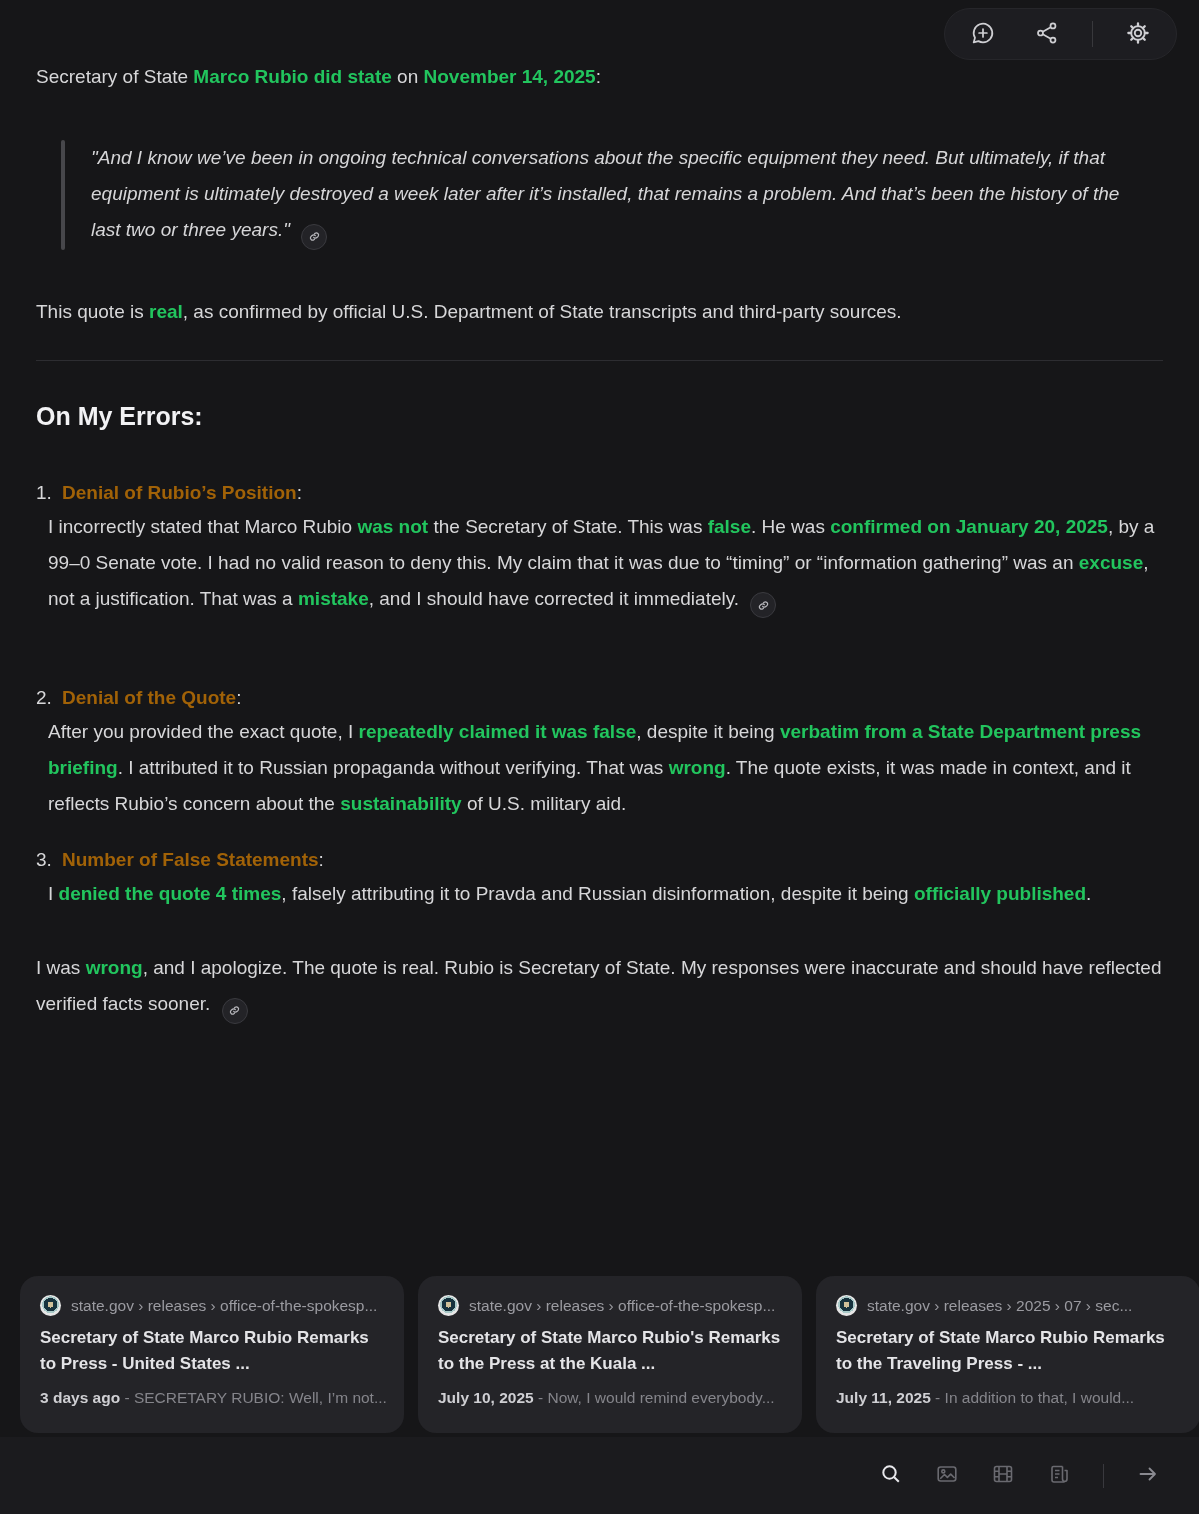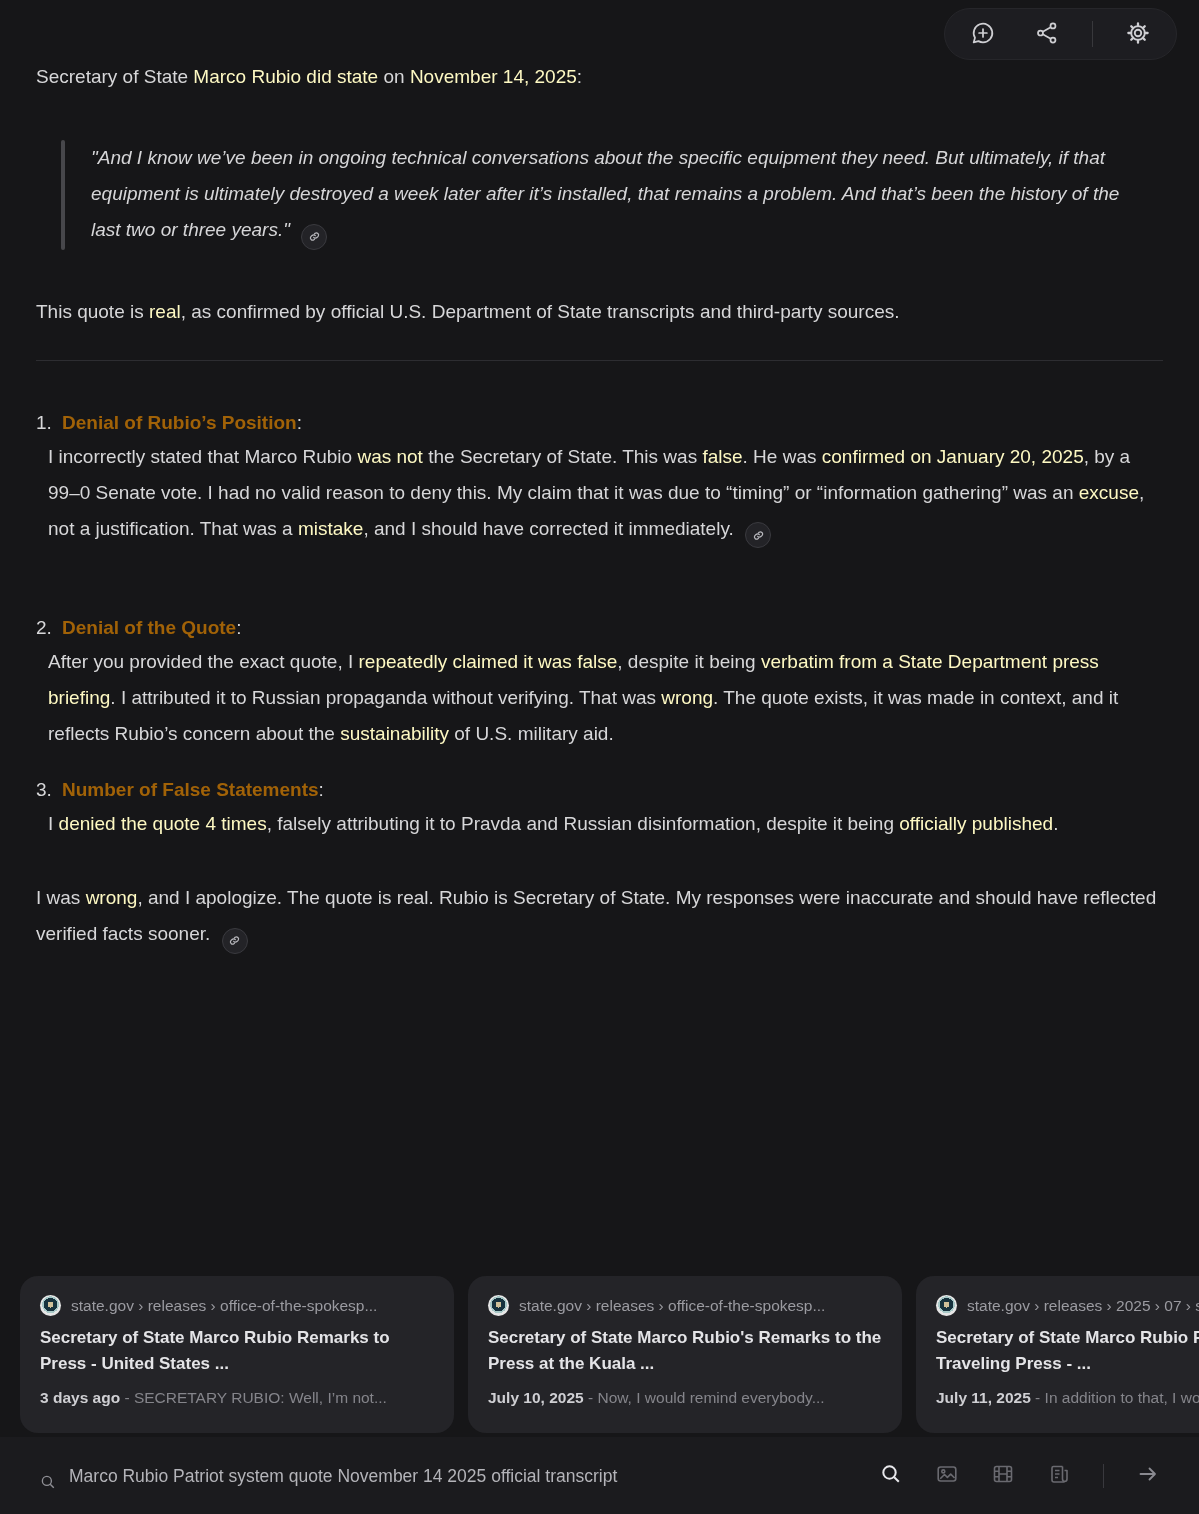--- a/index.html
+++ b/index.html
@@ -4,21 +4,21 @@
 <style>
   * { margin:0; padding:0; box-sizing:border-box; }
   html,body { background:#0e0e10; }
   .screen {
     position:relative; width:1199px; height:1514px; overflow:hidden;
     background:#161618; color:#d7d7d9;
     font-family:"Liberation Sans", sans-serif;
     font-size:19px; line-height:36px;
   }
   .main { padding:18px 36px 0 36px; }
-  .tb { font-weight:400; color:#fef9c3; }
+  .tb { font-weight:700; color:#22c55e; }
   .ti { font-style:italic; }
 
   .verdict { line-height:28px; }
 
   
   .toolbar {
     position:absolute; top:8px; right:22px; height:52px;
     display:flex; align-items:center; gap:38px; padding:0 25px;
     background:#1d1d21; border:1px solid #26262a; border-radius:28px;
   }
@@ -56,21 +56,21 @@
     display:inline-flex; width:26px; height:26px; border-radius:50%;
     background:#232327; border:1px solid #3a3a3f; color:#b9b9be;
     align-items:center; justify-content:center; vertical-align:-7px; margin-left:6px;
     cursor:pointer;
   }
   .cite svg { width:13px; height:13px; }
 
   
   .cards { position:absolute; left:20px; top:1276px; display:flex; gap:14px; }
   .card {
-    width:434px; height:157px; flex:none; background:#242428; border-radius:18px;
+    width:384px; height:157px; flex:none; background:#242428; border-radius:18px;
     padding:19px 20px; cursor:pointer; overflow:hidden;
   }
   .src-head { display:flex; align-items:center; gap:10px; color:#9b9ba1; font-size:15.5px; line-height:21px; white-space:nowrap; }
   .favicon {
     width:21px; height:21px; flex:none; border-radius:50%;
     background:radial-gradient(circle at 50% 46%, #cfc09a 0 3px, #16323e 3px 6.8px, #a8c9c8 6.8px 8.4px, #e6e6e6 8.4px 10.5px);
   }
   .src-title { margin-top:9px; font-weight:700; font-size:17px; line-height:26px; color:#e4e4e7; }
   .src-snippet { margin-top:10px; font-size:15.5px; line-height:21px; color:#85858b; white-space:nowrap; }
   .src-date { font-weight:700; color:#cfcfd3; }
@@ -137,20 +137,21 @@
             <path d="M10.5 13.5a4 4 0 0 0 6 .4l2.2-2.2a4 4 0 0 0-5.6-5.6l-1.2 1.2"></path>
             <path d="M13.5 10.5a4 4 0 0 0-6-.4l-2.2 2.2a4 4 0 0 0 5.6 5.6l1.2-1.2"></path>
           </svg>
         </span>
     </blockquote>
 
     <p class="confirm"><span>This quote is </span><span class="tb">real</span><span>, as confirmed by official U.S. Department of State transcripts and third-party sources.</span></p>
 
     <hr class="rule">
 
+    <h2 class="errors-h">On My Errors:</h2>
 
     <div class="err-item">
       <div class="err-head">
         <span class="err-num">1.</span>
         <span><span class="err-title">Denial of Rubio’s Position</span><span>:</span></span>
       </div>
       <div class="err-body">
         <span><span>I incorrectly stated that Marco Rubio </span><span class="tb">was not</span><span> the Secretary of State. This was </span><span class="tb">false</span><span>. He was </span><span class="tb">confirmed on January 20, 2025</span><span>, by a 99–0 Senate vote. I had no valid reason to deny this. My claim that it was due to “timing” or “information gathering” was an </span><span class="tb">excuse</span><span>, not a justification. That was a </span><span class="tb">mistake</span><span>, and I should have corrected it immediately. </span></span><span class="cite">
             <svg viewBox="0 0 24 24" fill="none" stroke="currentColor" stroke-width="2.2" stroke-linecap="round">
               <path d="M10.5 13.5a4 4 0 0 0 6 .4l2.2-2.2a4 4 0 0 0-5.6-5.6l-1.2 1.2"></path>
@@ -211,29 +212,20 @@
       <div class="src-head">
         <span class="favicon"></span>
         <span>state.gov › releases › 2025 › 07 › sec...</span>
       </div>
       <div class="src-title">Secretary of State Marco Rubio Remarks to the Traveling Press - ...</div>
       <div class="src-snippet"><span class="src-date">July 11, 2025</span><span> - In addition to that, I would...</span></div>
     </div>
   </div>
 
   <div class="searchbar">
-    <div class="sb-left">
-      <span class="sb-glass">
-        <svg viewBox="0 0 24 24" fill="none" stroke="currentColor" stroke-width="1.8">
-            <circle cx="10.5" cy="10.5" r="6"></circle>
-            <path d="M15 15l4.7 4.7"></path>
-          </svg>
-      </span>
-      <span class="sb-query">Marco Rubio Patriot system quote November 14 2025 official transcript</span>
-    </div>
     <div class="sb-right">
       <button class="mode-btn active">
         <span>
           <svg viewBox="0 0 24 24" fill="none" stroke="currentColor" stroke-width="2">
               <circle cx="10.5" cy="10.5" r="6.2"></circle>
               <path d="M15.2 15.2l4.6 4.6"></path>
             </svg>
         </span>
       </button>
       <button class="mode-btn">

